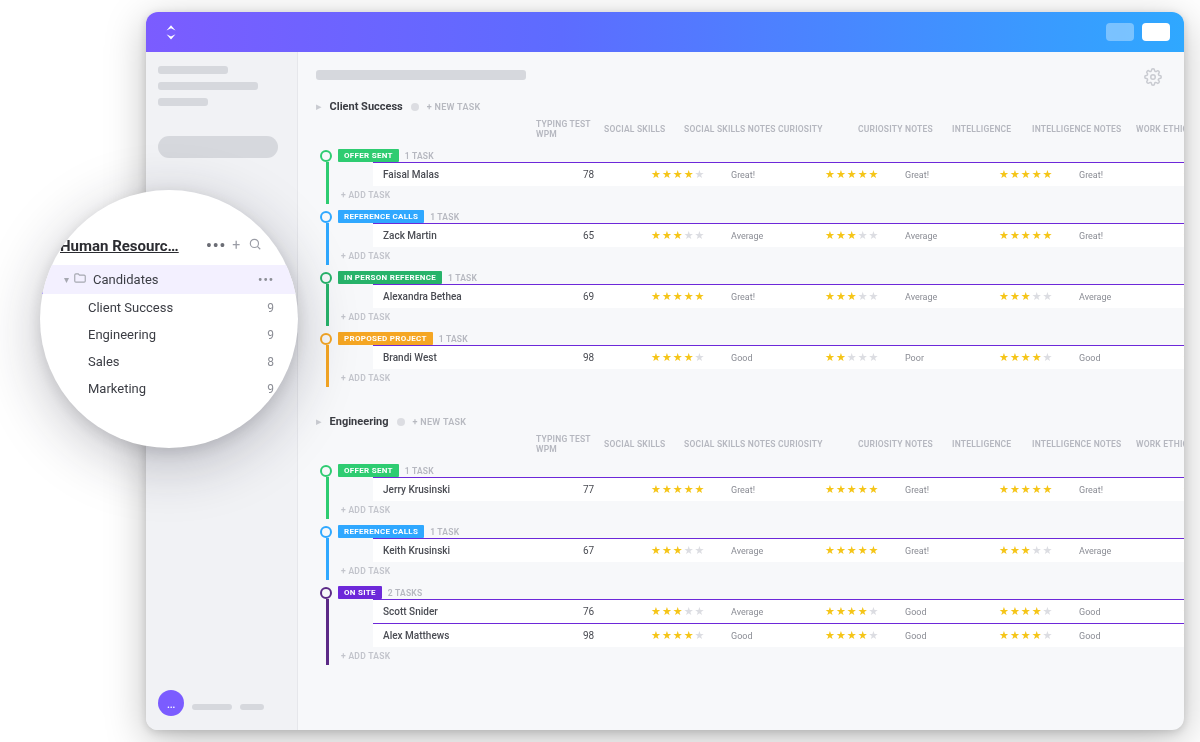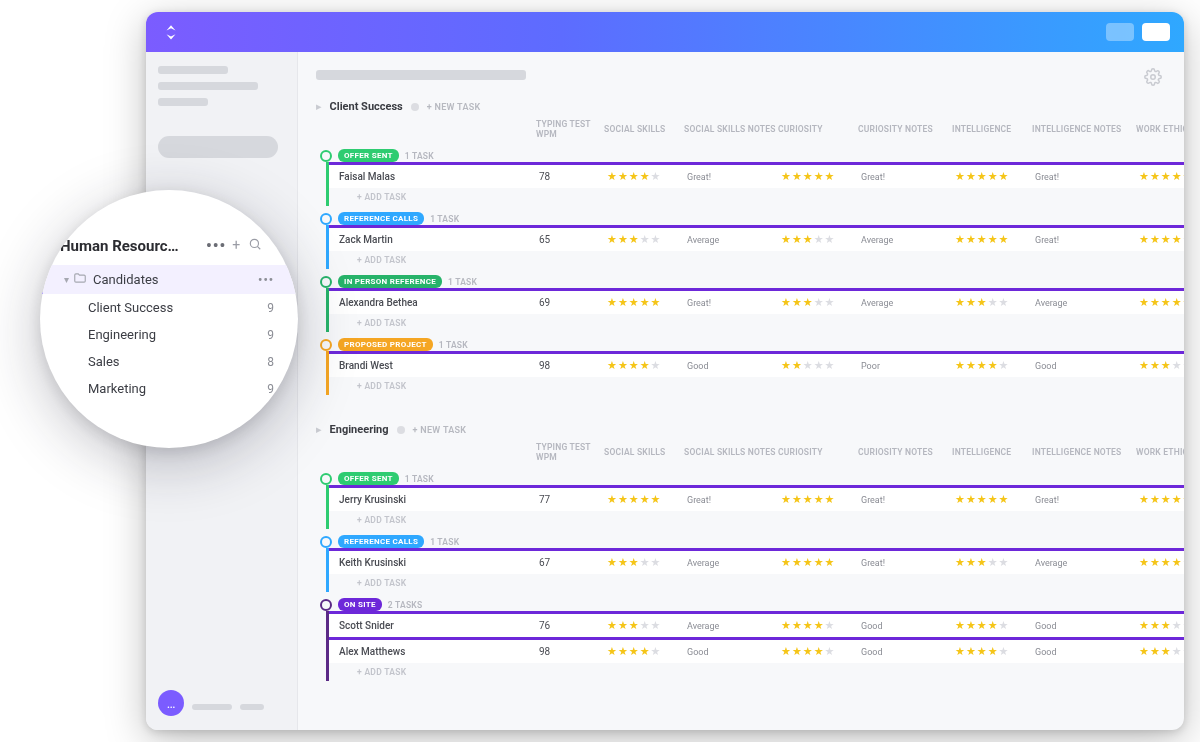--- a/index.html
+++ b/index.html
@@ -14,36 +14,36 @@
   .sidebar { width: 152px; background: #f1f2f5; border-right: 1px solid #e6e7eb; padding: 14px 12px; position: relative; }
   .placeholder { background: #d6d8dd; border-radius: 3px; }
   .content { flex: 1; overflow: auto; padding: 18px 0 18px 18px; position: relative; }
   .gear { position: absolute; right: 22px; top: 16px; color: #c9cbd1; }
   .section-head { display:flex; align-items:center; gap:8px; font-size:11px; margin: 8px 0 4px 0; }
   .section-title { font-weight:700; color:#3a3c42; }
   .newtask { color:#b7b9c0; font-size:9px; font-weight:600; letter-spacing:.3px;}
   .columns { display:grid; grid-template-columns: 200px 68px 80px 94px 80px 94px 80px 104px 80px 60px; gap:0; align-items:center; font-size:8.5px; font-weight:600; color:#b5b7bf; letter-spacing:.2px; padding: 2px 0 4px 20px; text-transform:uppercase;}
   .status-row { display:flex; align-items:center; gap:6px; padding-left:4px; margin-top:6px;}
   .status-circle { width:12px;height:12px;border:2px solid #c9cbd1;border-radius:50%; }
-  .status-tag { font-size:8px; font-weight:700; color:#fff; padding:2px 6px; border-radius:6px; letter-spacing:.3px;}
+  .status-tag { font-size:8px; font-weight:700; color:#fff; padding:2px 6px; border-radius:1px; letter-spacing:.3px;}
   .task-count { font-size:8.5px; color:#b5b7bf; font-weight:600; letter-spacing:.2px;}
   .group-block { border-left:3px solid; margin-left:10px; padding-left:0; margin-bottom:2px;}
-  .task-row { display:grid; grid-template-columns: 200px 68px 80px 94px 80px 94px 80px 104px 80px 60px; align-items:center; background:#fff; border-top:3px solid #6d28d9; padding:6px 0 6px 10px; font-size:10px; color:#4a4c53;}
+  .task-row { display:grid; grid-template-columns: 200px 68px 80px 94px 80px 94px 80px 104px 80px 60px; align-items:center; background:#fff; border-top:1px solid #6d28d9; padding:6px 0 6px 10px; font-size:10px; color:#4a4c53;margin-left:44px;}
   .task-row .name { font-weight:500; }
-  .addtask { font-size:8.5px; color:#c2c4cb; font-weight:600; padding:4px 0 4px 28px; letter-spacing:.3px;}
+  .addtask { font-size:8.5px; color:#c2c4cb; font-weight:600; padding:4px 0 4px 12px; letter-spacing:.3px;}
   .stars { display:flex; gap:1px; }
   .star { font-size:11px; line-height:1; }
   .sg { color:#f5c518; }
   .se { color:#dcdde2; }
   .note { font-size:9px; color:#8a8c94; }
   .wpm { font-size:10px; color:#4a4c53; }
   
   .popover { position:absolute; left:40px; top:190px; width:258px; height:258px; border-radius:50%; background:#fff; box-shadow:0 14px 60px rgba(30,30,50,.28), 0 4px 16px rgba(0,0,0,.12); z-index:50; padding: 46px 0 0 0; overflow:hidden;}
   .pop-head { display:flex; align-items:center; gap:6px; padding: 0 20px 10px 20px; }
-  .pop-title { font-size:15px; font-weight:700; color:#2b2c31; flex:1; white-space:nowrap; overflow:hidden; text-overflow:ellipsis; max-width:140px;}
+  .pop-title { font-size:15px; font-weight:700; color:#2b2c31; flex:1; white-space:nowrap; overflow:hidden; text-overflow:ellipsis; max-width:140px;text-decoration:underline;}
   .pop-actions { display:flex; gap:8px; color:#9a9ca5; font-size:14px; }
   .pop-item { display:flex; align-items:center; padding: 6px 24px; font-size:13px; color:#3b3d44; cursor:pointer;}
   .pop-item.selected { background:#f3f0ff; border-left:3px solid #7b5cff; padding-left:21px;}
   .pop-item .caret { color:#a6a8b1; margin-right:4px; font-size:10px;}
   .pop-item .folder { color:#a6a8b1; margin-right:6px;}
   .pop-item .count { margin-left:auto; color:#8c8e96; font-size:12px;}
   .pop-sub { padding-left:48px !important; }
   .dots { letter-spacing:1px; font-weight:700; color:#6b6d75;}
   .chat-bubble { position:absolute; left:12px; bottom:14px; width:26px; height:26px; border-radius:50%; background:#7b5cff; display:flex; align-items:center; justify-content:center; color:#fff; font-size:13px;}
   .bottom-ph { position:absolute; left:46px; bottom:20px; display:flex; gap:8px;}

